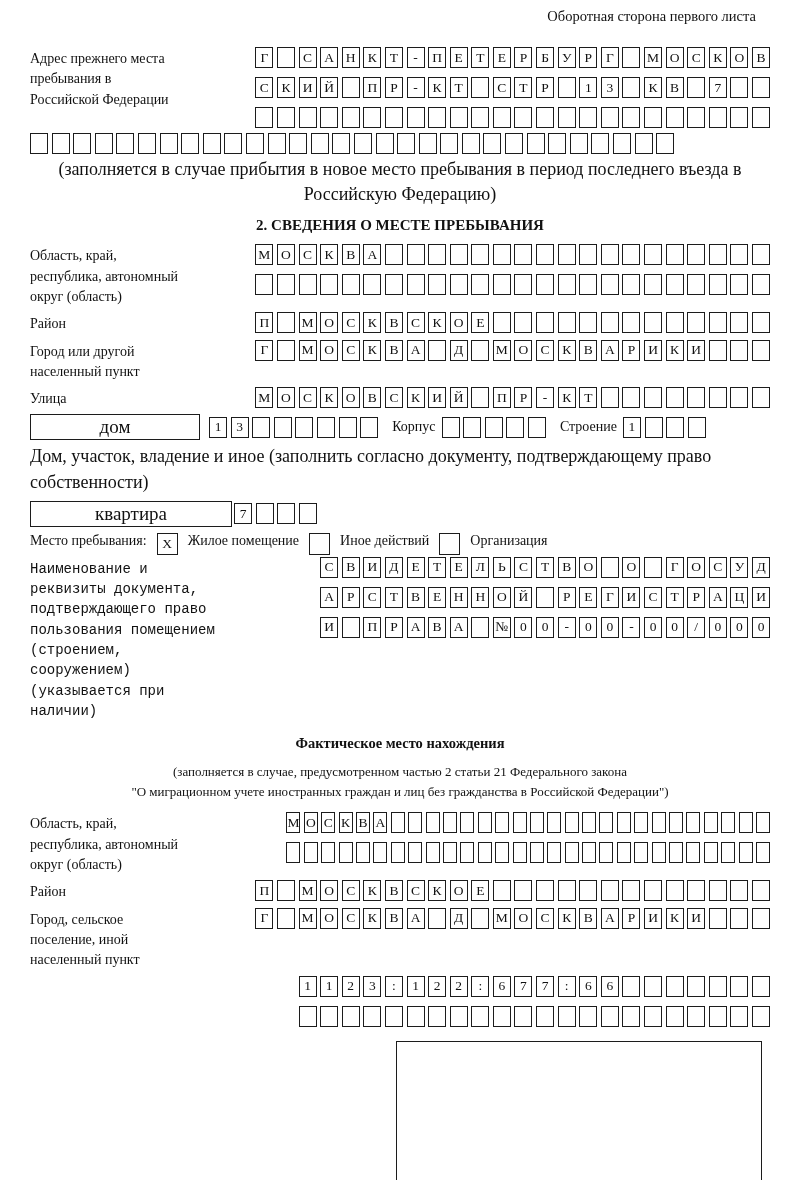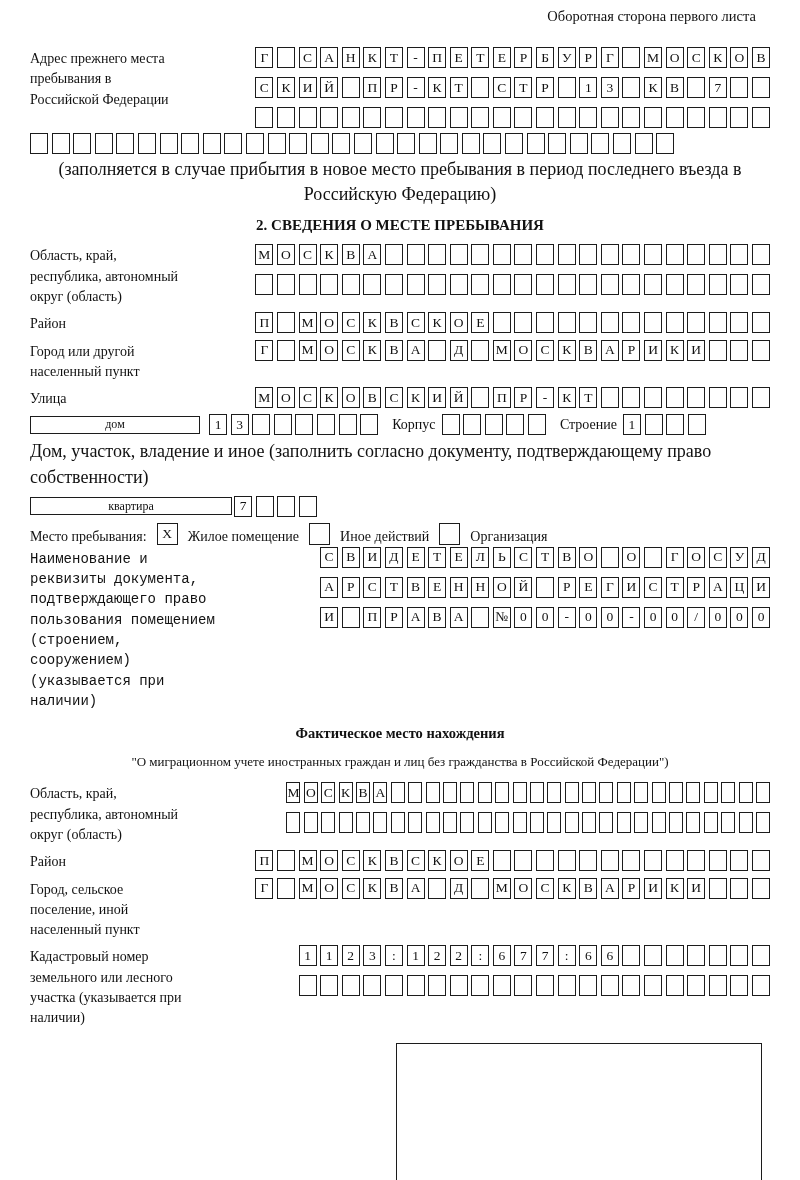--- a/index.html
+++ b/index.html
@@ -43,29 +43,29 @@
   .caption {
     font-size: 18px; text-align: center; line-height: 1.4; margin-bottom: 10px;
   }
   .caption.left { text-align: left; margin: 2px 0 6px 0; }
   .sec-title {
     text-align: center; font-weight: bold; font-size: 15px; margin: 8px 0 10px 0; font-family: Liberation Serif, serif;
   }
   
   .house-row { display: flex; align-items: center; margin-bottom: 4px; }
   .named-box {
-    border: 1.7px solid #1c1c1c; height: 18px;
+    border: 1.7px solid #1c1c1c; height: 26px;
     display: flex; align-items: center; justify-content: center;
-    font-size: 12px;
+    font-size: 19px;
   }
   .house-box { width: 170px; margin-right: 9px; }
   .apt-box { width: 202px; margin-right: 2px; }
   .inline-lbl { font-size: 14px; padding: 0 6px 0 14px; }
   
-  .stay-row { display: flex; align-items: flex-end; margin: 6px 0 2px 0; font-size: 14px; }
+  .stay-row { display: flex; align-items: flex-start; margin: 6px 0 2px 0; font-size: 14px; }
   .checkbox {
     display: inline-flex; align-items: center; justify-content: center;
     width: 21px; height: 22px; border: 1.7px solid #1c1c1c;
     font-size: 13.5px; margin: 0 10px; flex: 0 0 auto;
   }
   .stay-note { font-size: 12.8px; text-align: center; width: 470px; margin: 0 0 8px 60px; }
   
   .fact-title { text-align: center; font-weight: bold; font-size: 14.5px; margin: 14px 0 10px 0; }
   .fact-caption { font-size: 13px; text-align: center; line-height: 1.55; margin-bottom: 10px; }
   
@@ -473,20 +473,21 @@
           <span class="cell">/</span>
           <span class="cell">0</span>
           <span class="cell">0</span>
           <span class="cell">0</span>
         </div>
     </div>
   </div>
 
   <div class="fact-title">Фактическое место нахождения</div>
   <div class="fact-caption">
+    <div>(заполняется в случае, предусмотренном частью 2 статьи 21 Федерального закона</div>
     <div>"О миграционном учете иностранных граждан и лиц без гражданства в Российской Федерации")</div>
   </div>
 
   <div class="frow">
     <div class="flabel">Область, край, республика, автономный округ (область)</div>
     <div class="cellcol">
       <div class="cells narrow">
           <span class="cell">М</span>
           <span class="cell">О</span>
           <span class="cell">С</span>
@@ -603,21 +604,20 @@
         <span class="cell">И</span>
         <span class="cell">К</span>
         <span class="cell">И</span>
         <span class="cell"></span>
         <span class="cell"></span>
         <span class="cell"></span>
       </div>
   </div>
 
   <div class="frow">
-    <div class="flabel">Кадастровый номер земельного или лесного участка (указывается при наличии)</div>
     <div class="cellcol">
       <div class="cells">
           <span class="cell">1</span>
           <span class="cell">1</span>
           <span class="cell">2</span>
           <span class="cell">3</span>
           <span class="cell">:</span>
           <span class="cell">1</span>
           <span class="cell">2</span>
           <span class="cell">2</span>

